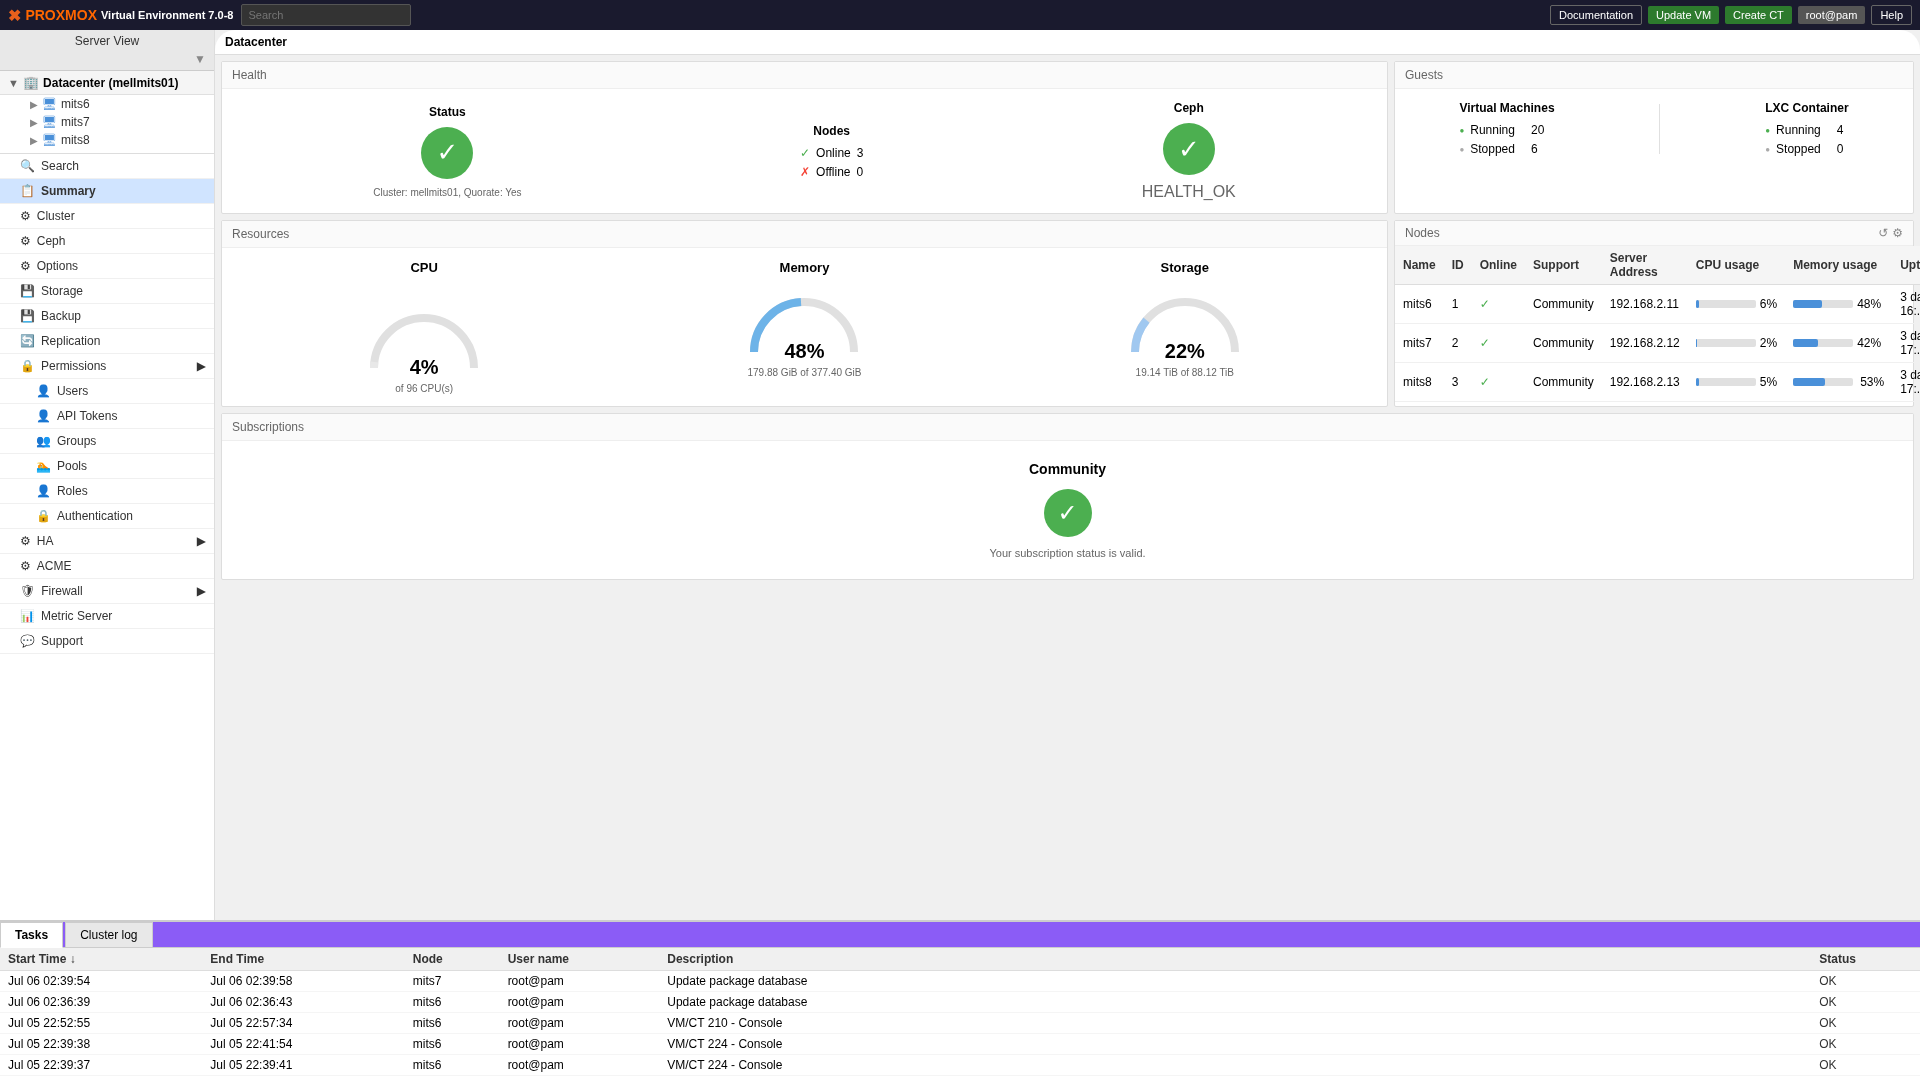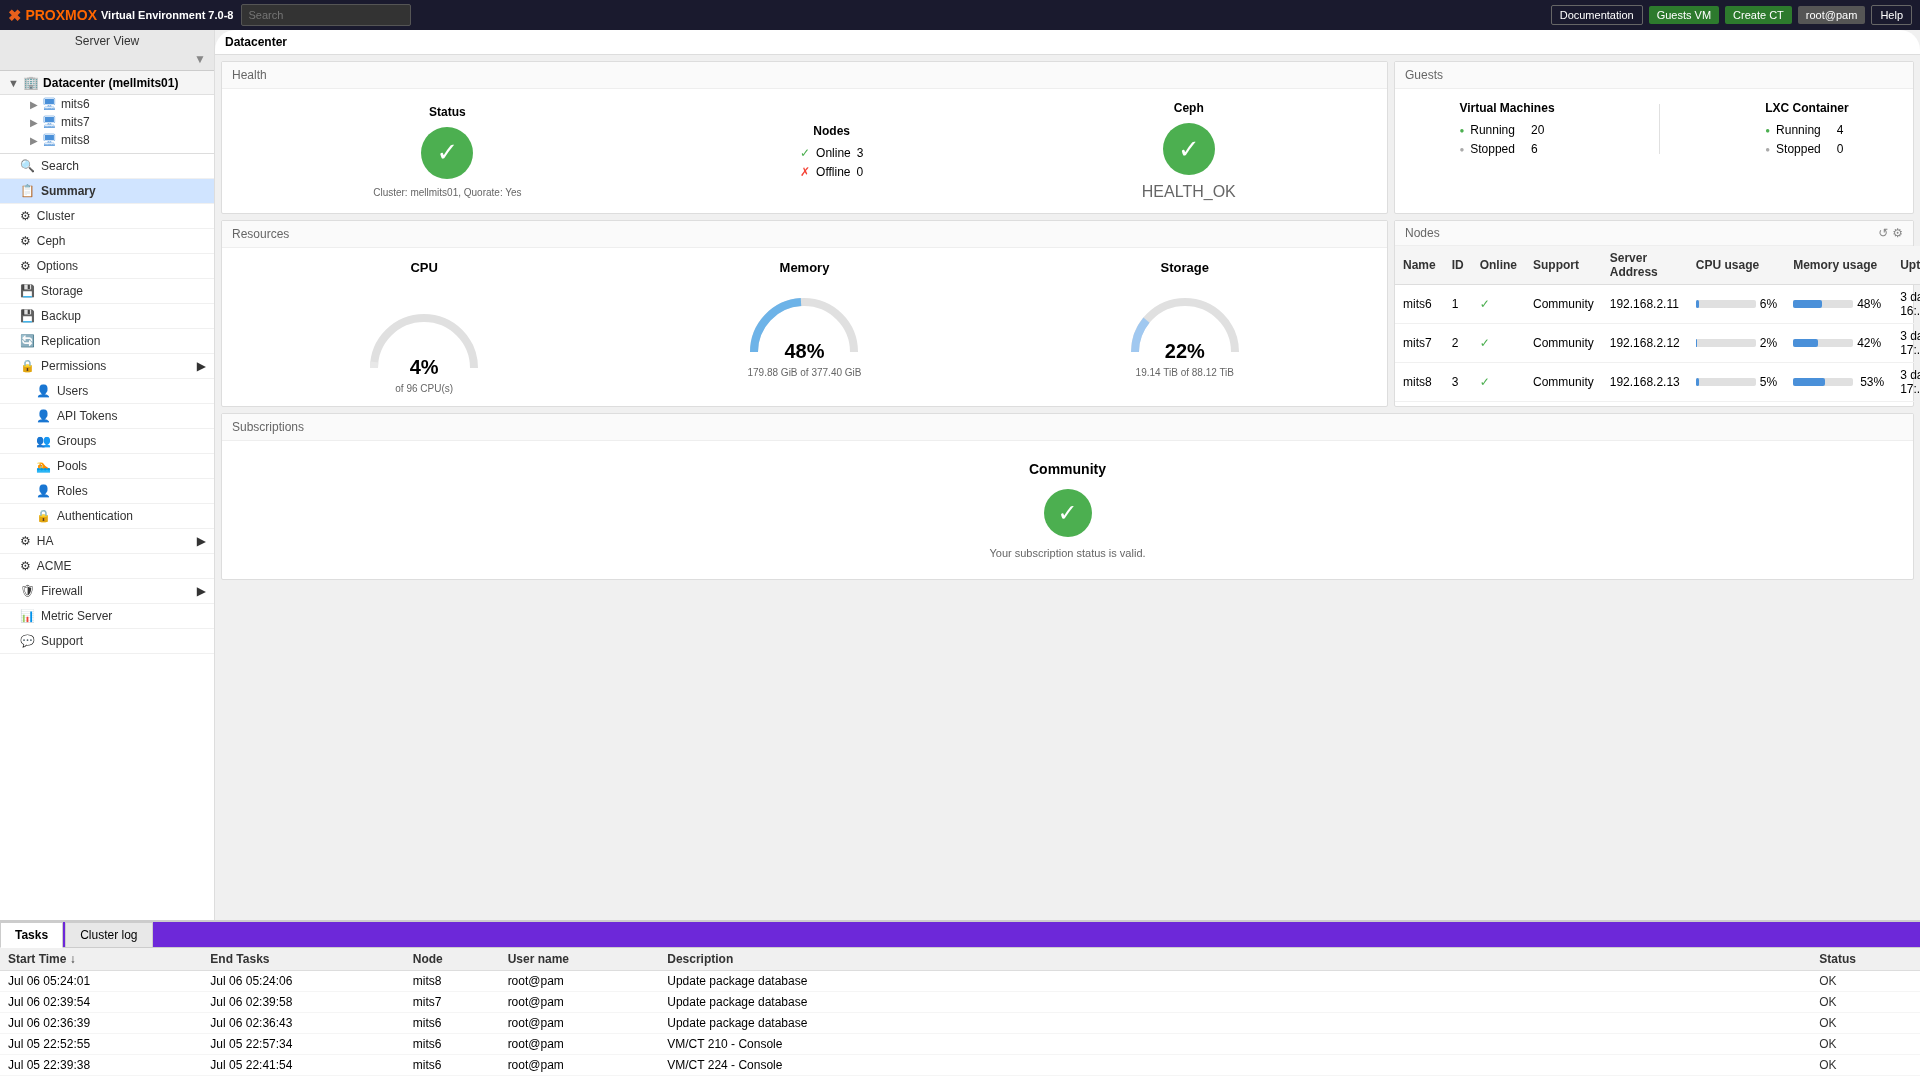--- a/index.html
+++ b/index.html
@@ -22,21 +22,21 @@
     .tree-vm { padding: 2px 8px 2px 30px; display: flex; align-items: center; gap: 4px; color: #333; cursor: pointer; }
     .nav-item { padding: 5px 8px 5px 20px; cursor: pointer; display: flex; align-items: center; gap: 6px; color: #333; border-bottom: 1px solid #f0f0f0; }
     .nav-item.active { background: #d0e4ff; font-weight: bold; }
     .nav-sub { padding-left: 36px; }
     .nodes-table { width: 100%; border-collapse: collapse; font-size: 11px; }
     .nodes-table th { background: #f5f5f5; padding: 5px 8px; text-align: left; border-bottom: 1px solid #ddd; font-weight: bold; color: #333; }
     .nodes-table td { padding: 5px 8px; border-bottom: 1px solid #f0f0f0; }
 
     
     .bottom-area { height: 160px; background: #fff; border-top: 2px solid #ccc; }
-    .bottom-tabs { display: flex; gap: 0; background: #6d28d9; border-bottom: 1px solid #ccc; }
+    .bottom-tabs { display: flex; gap: 0; background: #8b5cf6; border-bottom: 1px solid #ccc; }
     .bottom-tab { padding: 5px 14px; cursor: pointer; font-size: 12px; border: 1px solid #ccc; border-bottom: none; background: #e8e8e8; margin-right: 2px; }
     .bottom-tab.active { background: #fff; border-bottom: 1px solid #fff; margin-bottom: -1px; font-weight: bold; }
     .bottom-table-container { overflow-y: auto; height: 130px; }
     .bottom-table { width: 100%; border-collapse: collapse; font-size: 11px; }
     .bottom-table th { background: #f0f0f0; padding: 4px 8px; text-align: left; border-bottom: 1px solid #ddd; color: #333; position: sticky; top: 0; }
     .bottom-table td { padding: 3px 8px; border-bottom: 1px solid #f5f5f5; }
     .status-ok { color: #333; }
     .main-left { width: 215px; flex-shrink: 0; background: #fff; border-right: 1px solid #ddd; overflow-y: auto; }
 
     .panel-header { font-size: 12px; color: #666; padding: 6px 10px; background: #fafafa; border-bottom: 1px solid #eee; font-weight: normal; }
@@ -48,21 +48,21 @@
   <div class="topbar-logo">
     <span style="color:#e8601c; font-weight:900; font-size:16px;">✖</span>
     <span class="logo-px">PROXMOX</span>
     <span class="logo-text">Virtual Environment 7.0-8</span>
   </div>
   <div class="topbar-search">
     <input type="text" placeholder="Search" style="">
   </div>
   <div class="topbar-right">
     <button class="topbar-btn doc">Documentation</button>
-    <button class="topbar-btn green">Guests VM</button>
+    <button class="topbar-btn green">Update VM</button>
     <button class="topbar-btn green">Create CT</button>
     <button class="topbar-btn user">root@pam</button>
     <button class="topbar-btn help">Help</button>
   </div>
 </div>
 
 <div style="display:flex; height: calc(1080px - 30px - 160px);">
 
   <div class="main-left">
 
@@ -429,36 +429,28 @@
 <div class="bottom-area">
   <div class="bottom-tabs">
     <div class="bottom-tab active">Tasks</div>
     <div class="bottom-tab">Cluster log</div>
   </div>
   <div class="bottom-table-container">
     <table class="bottom-table">
       <thead>
         <tr>
           <th>Start Time ↓</th>
-          <th>End Tasks</th>
+          <th>End Time</th>
           <th>Node</th>
           <th>User name</th>
           <th style="width:60%;">Description</th>
           <th>Status</th>
         </tr>
       </thead>
       <tbody id="tasks-tbody">
-      <tr>
-    <td>Jul 06 05:24:01</td>
-    <td>Jul 06 05:24:06</td>
-    <td>mits8</td>
-    <td>root@pam</td>
-    <td>Update package database</td>
-    <td class="status-ok">OK</td>
-  </tr>
           <tr>
     <td>Jul 06 02:39:54</td>
     <td>Jul 06 02:39:58</td>
     <td>mits7</td>
     <td>root@pam</td>
     <td>Update package database</td>
     <td class="status-ok">OK</td>
   </tr>
           <tr>
     <td>Jul 06 02:36:39</td>

